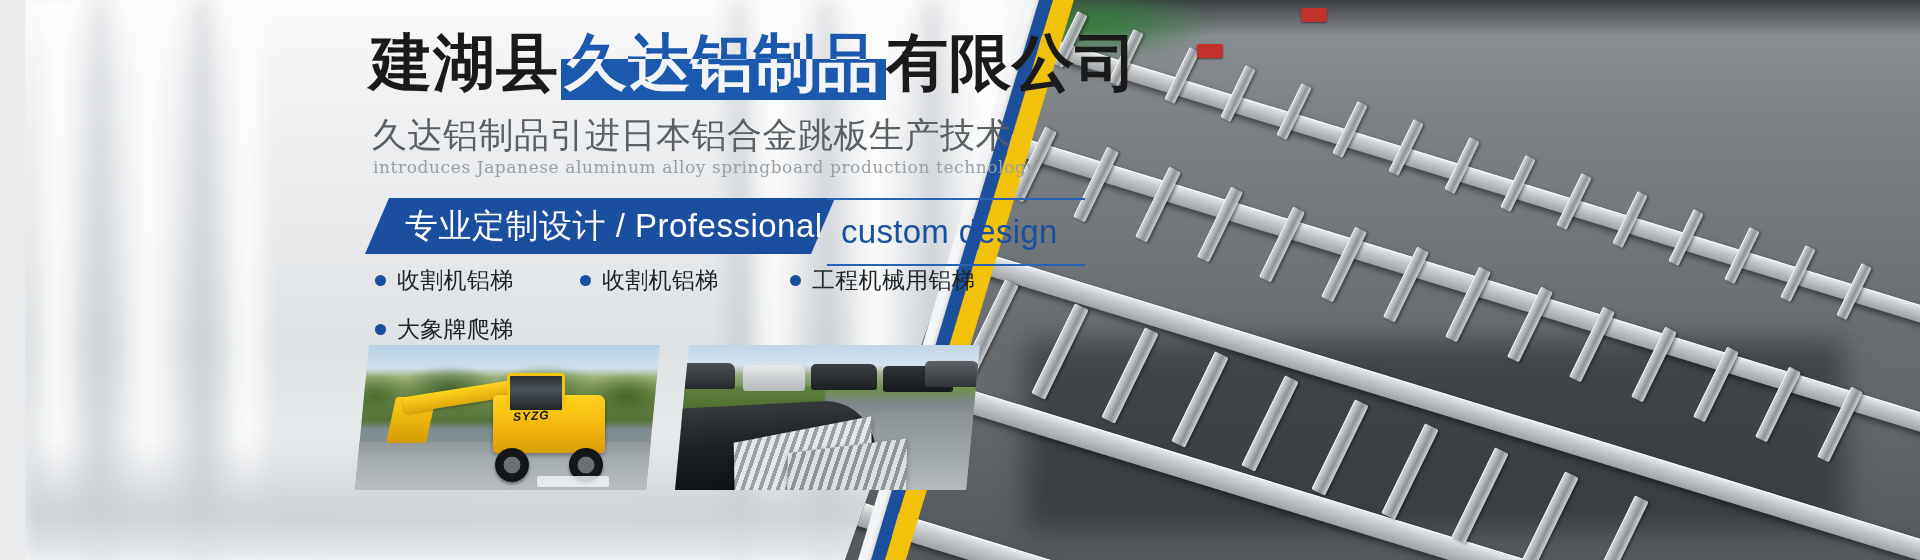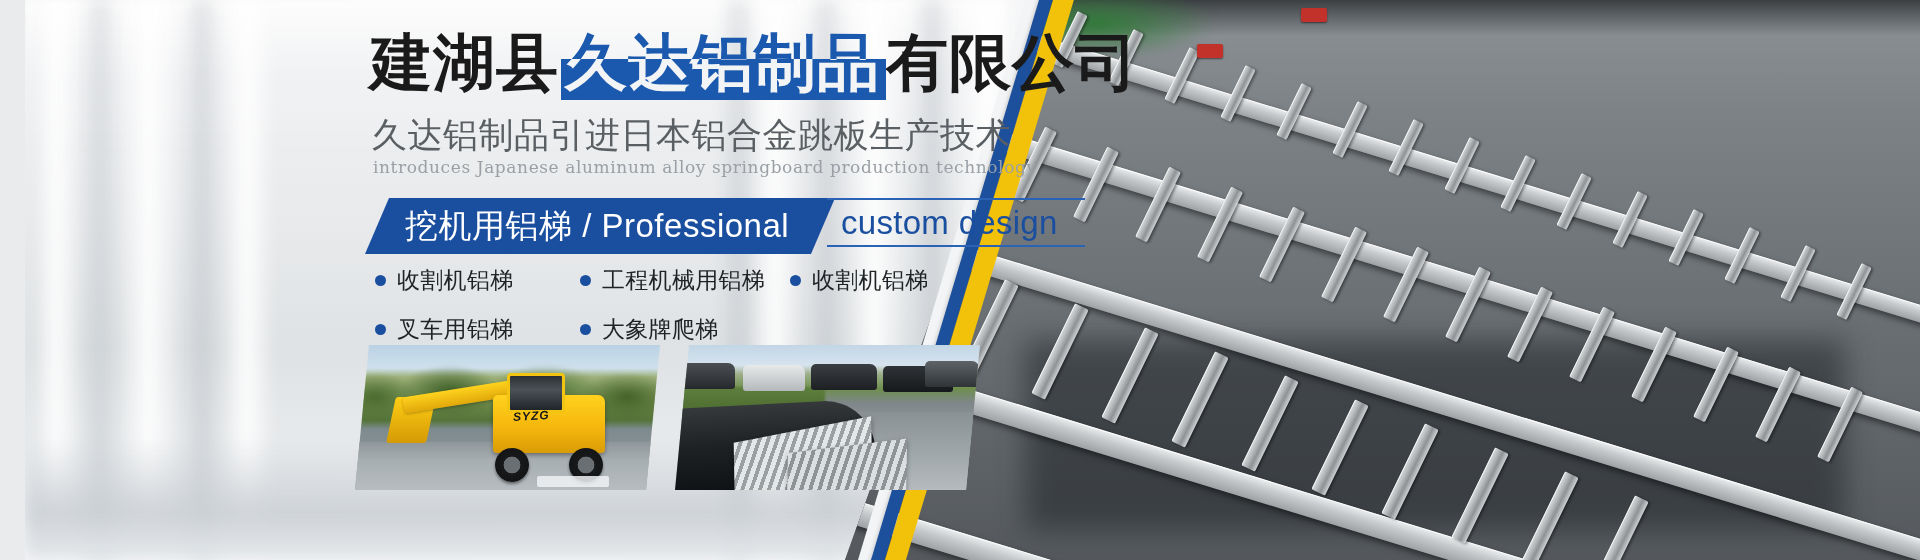--- a/index.html
+++ b/index.html
@@ -163,21 +163,21 @@
     position:absolute; left:0; top:0; width:470px; height:56px;
     background:#1a4fa0;
     clip-path: polygon(24px 0, 470px 0, 446px 56px, 0px 56px);
   }
   .bar-blue-text {
     position:absolute; left:40px; top:0; height:56px;
     display:flex; align-items:center;
     font-size:33px; color:#ffffff; letter-spacing:.5px; white-space:nowrap;
   }
   .bar-rest {
-    position:absolute; left:462px; top:0; width:258px; height:49px;
+    position:absolute; left:462px; top:0; width:258px; height:68px;
     border-top:2px solid #2a62b5; border-bottom:2px solid #2a62b5;
     display:flex; align-items:center;
   }
   .bar-rest-text {
     font-size:33px; color:#1a4fa0; letter-spacing:.3px;
     margin-left:14px; white-space:nowrap;
   }
 
   
   .bullets {
@@ -391,42 +391,38 @@
         <span class="t-hl-knock">久达铝制品</span>
       </span>
       <span class="t-black">有限公司</span>
     </div>
 
     <div class="sub-cn">久达铝制品引进日本铝合金跳板生产技术</div>
     <div class="sub-en">introduces Japanese aluminum alloy springboard production technology</div>
 
     <div class="bar-wrap">
       <div class="bar-blue"></div>
-      <div class="bar-blue-text">挖机用铝梯 / Professional</div>
+      <div class="bar-blue-text">专业定制设计 / Professional</div>
       <div class="bar-rest">
         <span class="bar-rest-text">custom design</span>
       </div>
     </div>
 
     <div class="bullets">
       <div class="bi">
         <span class="dot"></span>
         <span class="bi-label">收割机铝梯</span>
       </div>
       <div class="bi">
         <span class="dot"></span>
-        <span class="bi-label">工程机械用铝梯</span>
+        <span class="bi-label">收割机铝梯</span>
       </div>
       <div class="bi">
         <span class="dot"></span>
-        <span class="bi-label">收割机铝梯</span>
-      </div>
-      <div class="bi">
-        <span class="dot"></span>
-        <span class="bi-label">叉车用铝梯</span>
+        <span class="bi-label">工程机械用铝梯</span>
       </div>
       <div class="bi">
         <span class="dot"></span>
         <span class="bi-label">大象牌爬梯</span>
       </div>
     </div>
 
     <div class="photos">
 
       <div class="ph ph-a">

